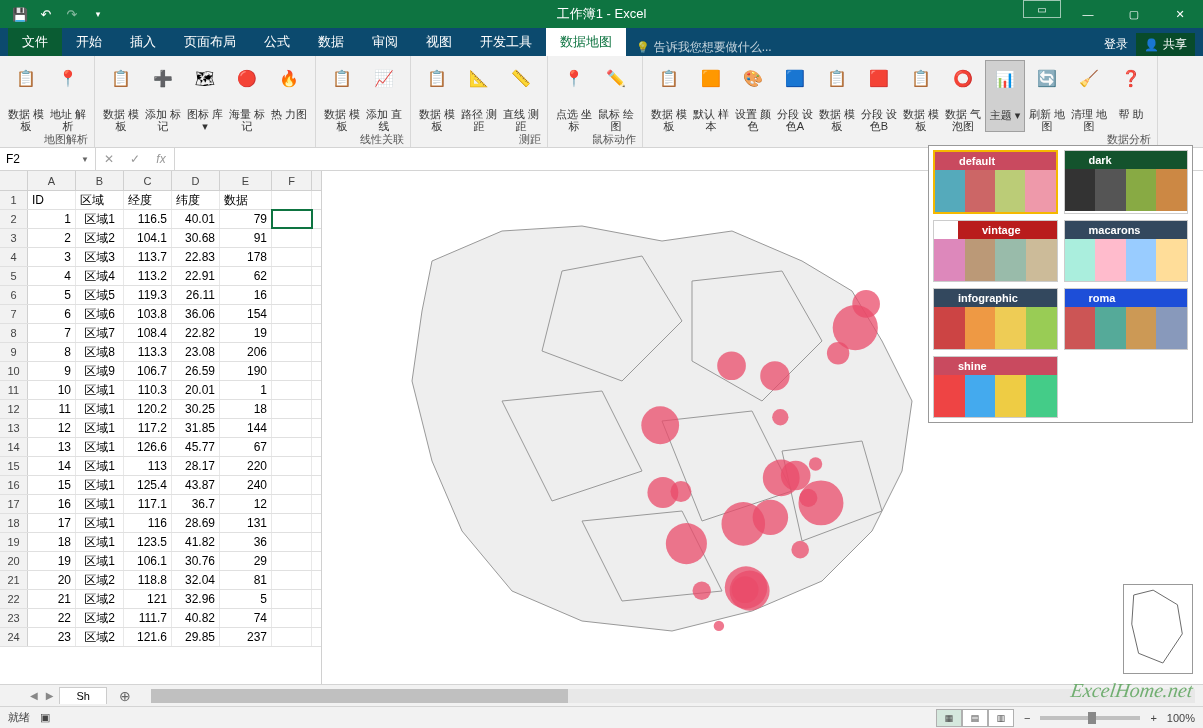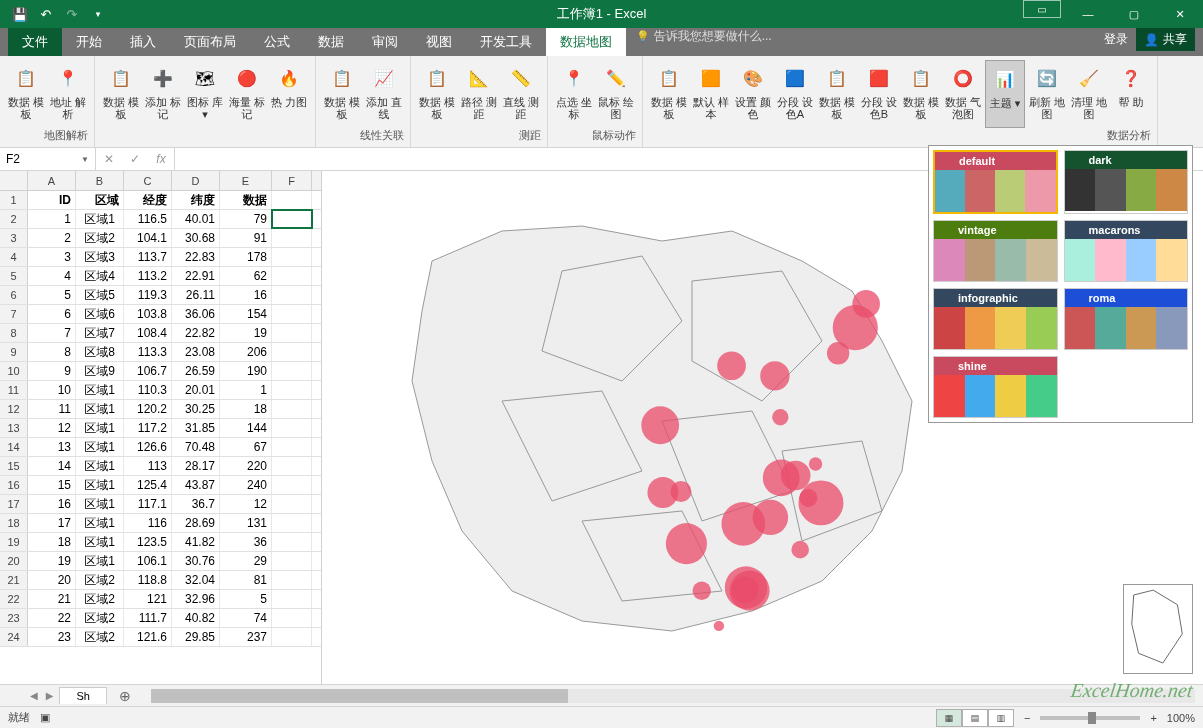--- a/index.html
+++ b/index.html
@@ -9,37 +9,37 @@
 .titlebar { height: 28px; background: #0e7441; color: #fff; display: flex; align-items: center; position: relative; }
 .qat { display: flex; gap: 2px; padding-left: 8px; align-items: center; }
 .qat-btn { width: 24px; height: 24px; display: flex; align-items: center; justify-content: center; cursor: pointer; font-size: 13px; }
 .qat-btn.dim { opacity: .5; }
 .title-text { position: absolute; left: 50%; transform: translateX(-50%); font-size: 13px; }
 .win-ctrl { margin-left: auto; display: flex; gap: 0; }
 .win-btn { width: 46px; height: 28px; display: flex; align-items: center; justify-content: center; cursor: pointer; font-size: 11px; }
 .ribbon-display { width:38px; height:18px; border:1px solid rgba(255,255,255,.6); margin-right:4px; display:flex;align-items:center;justify-content:center; font-size:10px;}
 
 
-.ribbon-tabs { height: 28px; background: #737373; display: flex; align-items: flex-start; padding-left: 8px; gap: 0; }
+.ribbon-tabs { height: 28px; background: #0c4a6e; display: flex; align-items: flex-end; padding-left: 8px; gap: 0; }
 .tab { padding: 5px 14px; color: #fff; cursor: pointer; font-size: 13px; }
 .tab.active { background: #fff; color: #0e7441; }
 .tab.file { background: #0a5c33; }
 .tellme { color: rgba(255,255,255,.75); margin-left: 10px; display:flex; align-items:center; gap:4px; }
 .tellme::before { content:"💡"; font-size:11px;}
 .acct { margin-left: auto; padding-right:8px; display:flex; gap:8px; align-items:center; color:#fff; }
 .share-btn { background:#084b2a; padding:3px 8px; display:flex; align-items:center; gap:4px;}
 
 
 .ribbon { height: 92px; background: #f2f2f2; border-bottom: 1px solid #d4d4d4; display: flex; position: relative; }
 .ribbon-group { border-right: 1px solid #d8d8d8; padding: 4px 6px 2px; display: flex; flex-direction: column; }
 .group-btns { display: flex; gap: 2px; flex: 1; }
 .rbtn { width: 40px; display: flex; flex-direction: column; align-items: center; justify-content: flex-start; gap: 2px; cursor: pointer; padding-top:2px; }
 .rbtn.active { background: #d0d0d0; border:1px solid #a0a0a0; }
 .rbtn-icon { width: 32px; height: 32px; display:flex; align-items:center; justify-content:center; font-size:20px; }
-.rbtn-label { font-size: 11px; text-align: center; line-height: 12px; color:#333; }
+.rbtn-label { font-size: 11px; text-align: center; line-height: 12px; color:#333;margin-top:12px; }
 .group-title { font-size: 11px; text-align: right; color: #555; padding-bottom: 2px; }
 
 
 .theme-gallery { position:absolute; right:10px; top:145px; width:265px; background:#fff; border:1px solid #999; z-index:50; padding:4px; display:grid; grid-template-columns:1fr 1fr; gap:6px; }
 .theme-item { border:1px solid #ccc; }
 .theme-item.sel { border:2px solid #f5b800; }
 .theme-header { font-size:11px; font-weight:bold; color:#fff; padding:3px 24px; }
 .theme-preview { height:42px; display:flex; }
 .theme-preview div { flex:1; }
 
@@ -56,21 +56,21 @@
 .grid-zone { width: 322px; overflow:hidden; position:relative; border-right:1px solid #d0d0d0; }
 .col-headers { display:flex; height:20px; background:#f2f2f2; border-bottom:1px solid #d0d0d0; }
 .corner { width:28px; border-right:1px solid #d0d0d0; background:#f2f2f2;}
 .ch { border-right:1px solid #d0d0d0; text-align:center; font-size:11px; color:#444; line-height:20px; }
 .ch.a{width:48px;} .ch.b{width:48px;} .ch.c{width:48px;} .ch.d{width:48px;} .ch.e{width:52px;} .ch.f{width:40px;}
 .rows { }
 .row { display:flex; height:19px; border-bottom:1px solid #e0e0e0; }
 .rh { width:28px; background:#f2f2f2; border-right:1px solid #d0d0d0; text-align:center; font-size:11px; color:#444; line-height:19px;}
 .cell { border-right:1px solid #e8e8e8; padding:0 4px; font-size:12px; line-height:19px; text-align:right; overflow:hidden; }
 .cell.a{width:48px;} .cell.b{width:48px;text-align:center;} .cell.c{width:48px;} .cell.d{width:48px;} .cell.e{width:52px;} .cell.f{width:40px;}
-.row.hdr .cell { font-weight:bold; text-align:right; }
+.row.hdr .cell { font-weight:normal; text-align:left; }
 .cell.sel { outline:2px solid #0e7441; outline-offset:-1px; }
 
 .map-zone { flex:1; background:#fff; padding:10px 12px; position:relative; }
 .map-title { font-size:12px; color:#555;text-align:right; }
 .china-map { position:absolute; left:60px; top:30px; width:560px; height:450px; }
 .minimap { position:absolute; right:10px; bottom:10px; width:70px; height:90px; border:1px solid #999; }
 
 
 .sheet-tabs { height:22px; border-top:1px solid #d4d4d4; display:flex; align-items:center; background:#f2f2f2; padding-left:28px; gap:4px; }
 .nav-btn { color:#888; font-size:10px; padding:0 2px;}
@@ -356,21 +356,21 @@
     <div class="theme-item">
       <div class="theme-header" style="background: #14532d;">dark</div>
       <div class="theme-preview">
         <div style="background: rgb(51, 51, 51);"></div>
         <div style="background: rgb(85, 85, 85);"></div>
         <div style="background: rgb(136, 170, 68);"></div>
         <div style="background: rgb(204, 136, 68);"></div>
       </div>
     </div>
     <div class="theme-item">
-      <div class="theme-header" style="background: #4d7c0f;">vintage</div>
+      <div class="theme-header" style="background: #b91c1c; margin-left: 24px;">vintage</div>
       <div class="theme-preview">
         <div style="background: rgb(221, 136, 187);"></div>
         <div style="background: rgb(187, 153, 119);"></div>
         <div style="background: rgb(153, 187, 170);"></div>
         <div style="background: rgb(204, 187, 153);"></div>
       </div>
     </div>
     <div class="theme-item">
       <div class="theme-header" style="background: rgb(51, 72, 94);">macarons</div>
       <div class="theme-preview">
@@ -549,21 +549,21 @@
           <div class="cell c">117.2</div>
           <div class="cell d">31.85</div>
           <div class="cell e">144</div>
           <div class="cell f"></div>
         </div>
         <div class="row">
           <div class="rh">14</div>
           <div class="cell a">13</div>
           <div class="cell b">区域1</div>
           <div class="cell c">126.6</div>
-          <div class="cell d">70.48</div>
+          <div class="cell d">45.77</div>
           <div class="cell e">67</div>
           <div class="cell f"></div>
         </div>
         <div class="row">
           <div class="rh">15</div>
           <div class="cell a">14</div>
           <div class="cell b">区域1</div>
           <div class="cell c">113</div>
           <div class="cell d">28.17</div>
           <div class="cell e">220</div>

